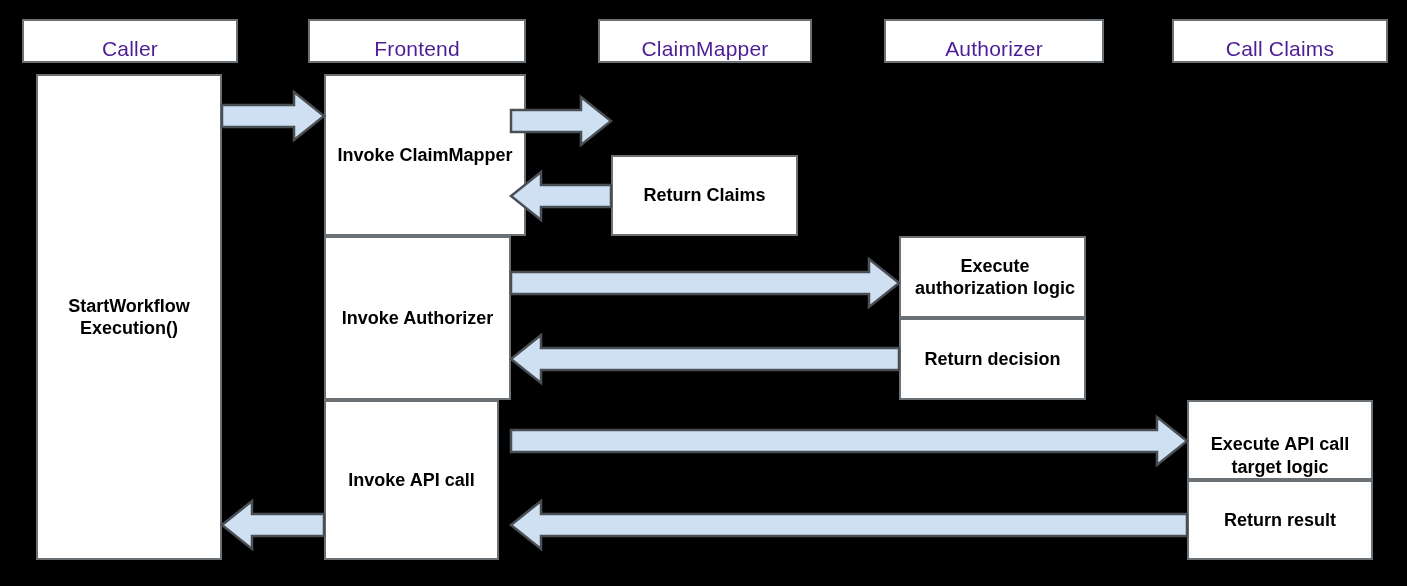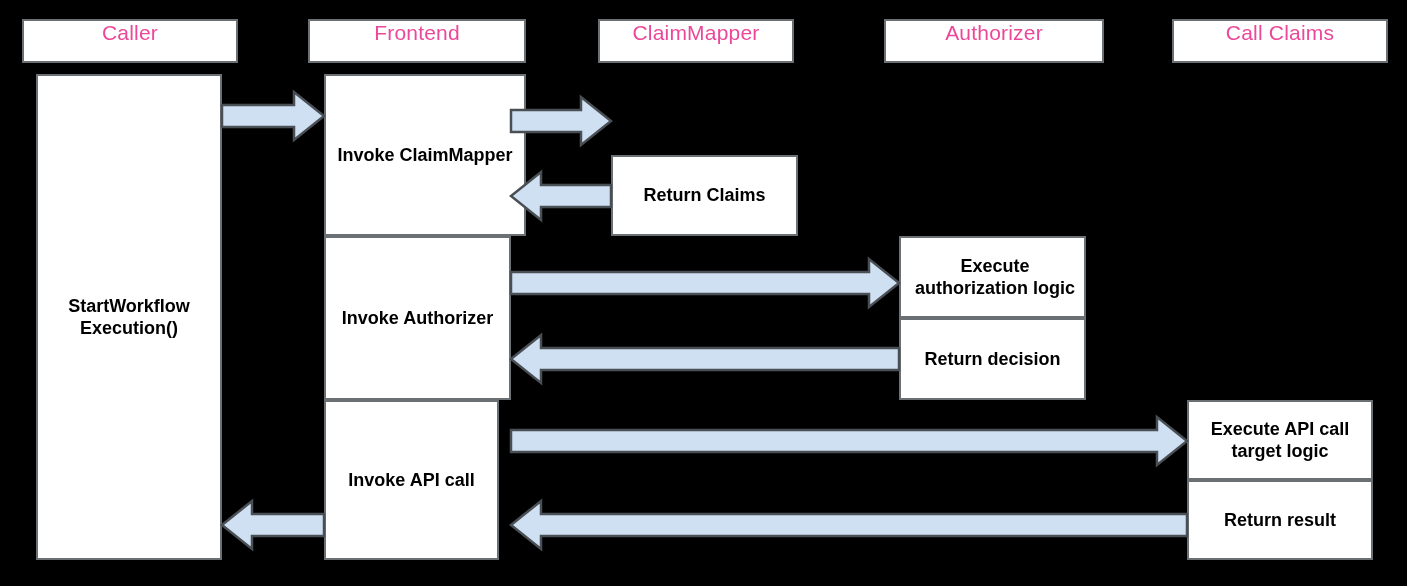--- a/index.html
+++ b/index.html
@@ -18,23 +18,23 @@
     overflow: hidden;
   }
 
   
   .lifeline-header {
     position: absolute;
     background: #ffffff;
     border: 2px solid #6b7075;
     box-sizing: border-box;
     display: flex;
-    align-items: flex-start;
+    align-items: flex-end;
     justify-content: center;
-    color: #ec4899;
+    color: #4c1d95;
     font-size: 21px;
     font-weight: 400;
     letter-spacing: 0.2px;
     font-family: "Liberation Sans", sans-serif;
   }
 
   
   .activation {
     position: absolute;
     background: #ffffff;
@@ -73,21 +73,21 @@
 <div id="diagram">
 
   <div class="lifeline-header" style="left:22px; top:19px; width:216px; height:44px;">
     <span>Caller</span>
   </div>
 
   <div class="lifeline-header" style="left:308px; top:19px; width:218px; height:44px;">
     <span>Frontend</span>
   </div>
 
-  <div class="lifeline-header" style="left:598px; top:19px; width:196px; height:44px;">
+  <div class="lifeline-header" style="left:598px; top:19px; width:214px; height:44px;">
     <span>ClaimMapper</span>
   </div>
 
   <div class="lifeline-header" style="left:884px; top:19px; width:220px; height:44px;">
     <span>Authorizer</span>
   </div>
 
   <div class="lifeline-header" style="left:1172px; top:19px; width:216px; height:44px;">
     <span>Call Claims</span>
   </div>
@@ -114,21 +114,21 @@
   </div>
 
   <div class="activation" style="left:899px; top:236px; width:187px; height:82px;padding-left:11px;">
     <span class="label">Execute authorization logic</span>
   </div>
 
   <div class="activation" style="left:899px; top:318px; width:187px; height:82px;">
     <span class="label">Return decision</span>
   </div>
 
-  <div class="activation" style="left:1187px; top:400px; width:186px; height:80px;">
+  <div class="activation" style="left:1187px; top:400px; width:186px; height:80px;align-items:flex-end;">
     <span class="label">Execute API call target logic</span>
   </div>
 
   <div class="activation" style="left:1187px; top:480px; width:186px; height:80px;">
     <span class="label">Return result</span>
   </div>
 
   <div class="arrow" style="left:222px; top:92px; width:102px; height:48px;">
     <svg viewBox="0 0 102 48" preserveAspectRatio="none">
       <polygon points="0,13 72,13 72,0 102,24 72,48 72,35 0,35" fill="#cfe0f2" stroke="#4a4f55" stroke-width="2.5"></polygon>

